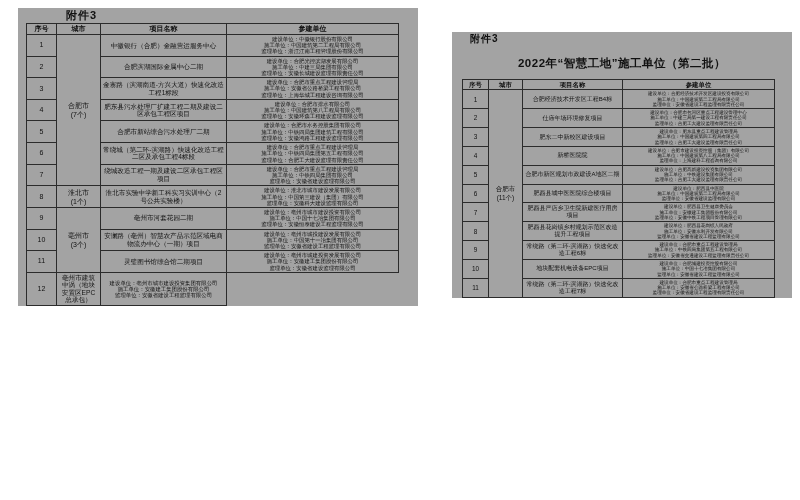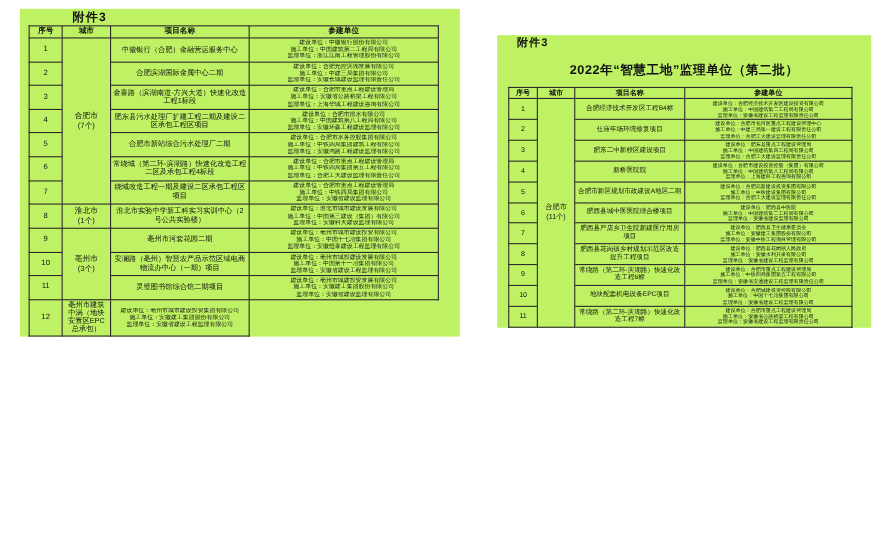--- a/index.html
+++ b/index.html
@@ -5,21 +5,21 @@
   html,body{margin:0;padding:0;}
   body{
     width:800px;height:500px;overflow:hidden;
     background:#ffffff;
     font-family:"Liberation Sans","DejaVu Sans",sans-serif;
     color:#111;
   }
   .page{position:relative;width:800px;height:500px;}
 
   
-  .doc{position:absolute;background:#bef264;}
+  .doc{position:absolute;background:#a3a3a3;}
   .doc-attach{font-size:11px;font-weight:bold;letter-spacing:1px;}
   .doc-title{text-align:center;font-weight:bold;letter-spacing:.5px;}
 
   table.t{border-collapse:collapse;table-layout:fixed;}
   table.t td,table.t th{
     border:1px solid #2b2b2b;
     text-align:center;
     vertical-align:middle;
     padding:1px 2px;
     line-height:1.15;
@@ -189,21 +189,21 @@
               <div>施工单位：安徽建工集团股份有限公司</div>
               <div>监理单位：安徽省建设工程监理有限公司</div>
             </td>
           </tr>
         </tbody>
     </table>
   </div>
 
   <div class="doc" id="doc-right">
     <div class="doc-attach">附件3</div>
-    <div class="doc-title">2022年“智慧工地”监理单位（第二批）</div>
+    <div class="doc-title">2022年“智慧工地”施工单位（第二批）</div>
     <table class="t">
       <colgroup>
         <col style="width:26px">
           <col style="width:34px">
           <col style="width:100px">
           <col style="width:152px">
       </colgroup>
       <thead>
         <tr>
           <th>序号</th>

